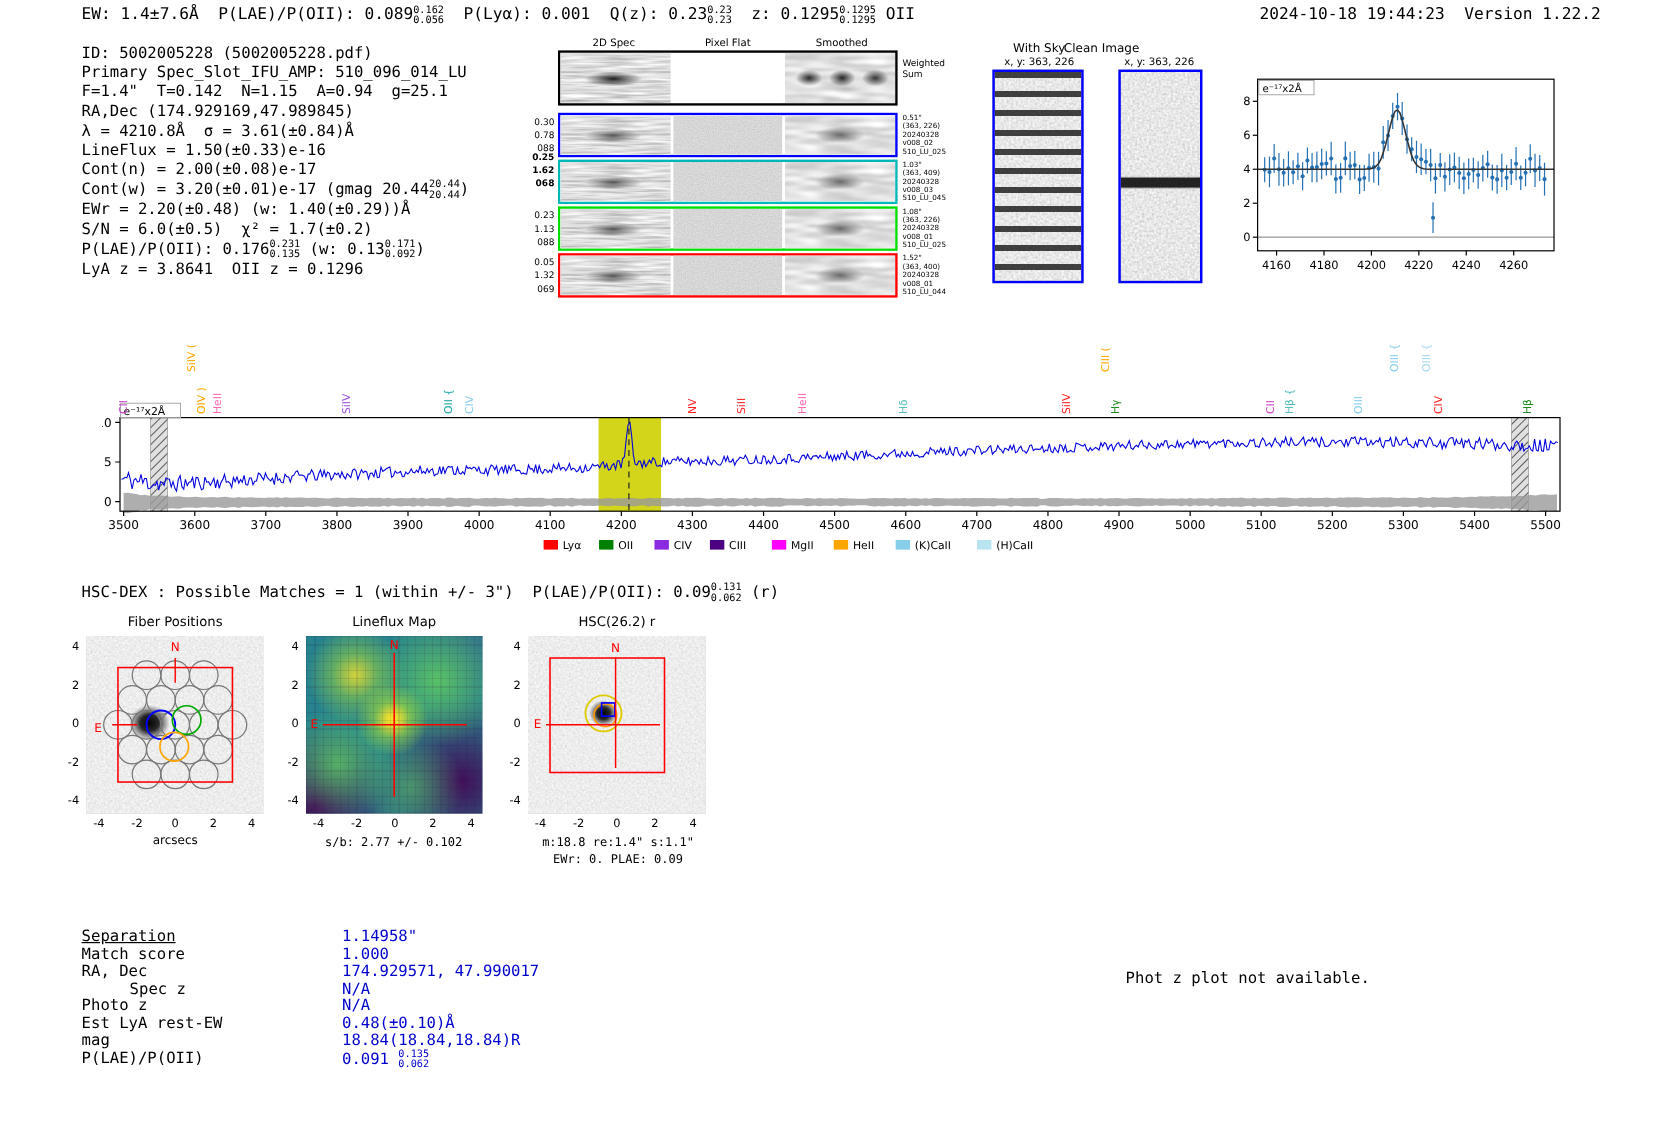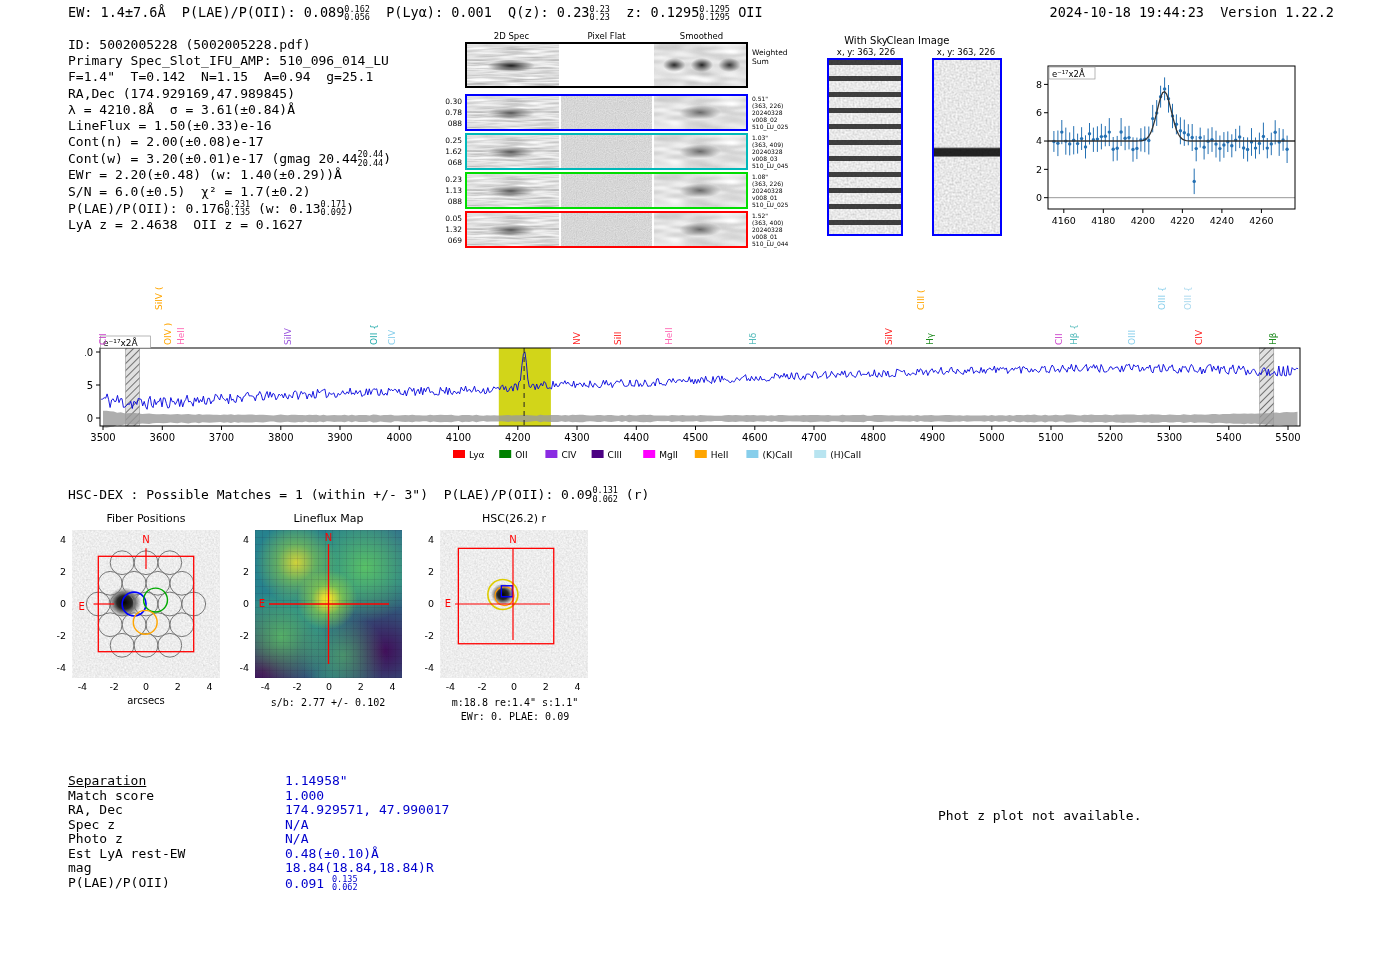--- a/index.html
+++ b/index.html
@@ -130,21 +130,21 @@
       <div class="info-line"><span>Primary Spec_Slot_IFU_AMP: 510_096_014_LU</span></div>
       <div class="info-line"><span>F=1.4"  T=0.142  N=1.15  A=0.94  g=25.1</span></div>
       <div class="info-line"><span>RA,Dec (174.929169,47.989845)</span></div>
       <div class="info-line"><span>λ = 4210.8Å  σ = 3.61(±0.84)Å</span></div>
       <div class="info-line"><span>LineFlux = 1.50(±0.33)e-16</span></div>
       <div class="info-line"><span>Cont(n) = 2.00(±0.08)e-17</span></div>
       <div class="info-line"><span>Cont(w) = 3.20(±0.01)e-17 (gmag 20.44</span><span class="frac"><span>20.44</span><span>20.44</span></span><span>)</span></div>
       <div class="info-line"><span>EWr = 2.20(±0.48) (w: 1.40(±0.29))Å</span></div>
       <div class="info-line"><span>S/N = 6.0(±0.5)  χ² = 1.7(±0.2)</span></div>
       <div class="info-line"><span>P(LAE)/P(OII): 0.176</span><span class="frac"><span>0.231</span><span>0.135</span></span><span> (w: 0.13</span><span class="frac"><span>0.171</span><span>0.092</span></span><span>)</span></div>
-      <div class="info-line"><span>LyA z = 2.4638  OII z = 0.1627</span></div>
+      <div class="info-line"><span>LyA z = 3.8641  OII z = 0.1296</span></div>
     </div>
 
   <div class="abs colhdr" style="left:465px;top:31px;width:93px">2D Spec</div>
   <div class="abs colhdr" style="left:560px;top:31px;width:93px">Pixel Flat</div>
   <div class="abs colhdr" style="left:655px;top:31px;width:93px">Smoothed</div>
   <div class="abs" id="spec2d-rows" style="left:465px;top:42px;width:283px;height:206px">
       <div class="strip" style="left: 0px; top: 0px; width: 283px; height: 46px; border: 2px solid rgb(0, 0, 0);">
         <div class="cell">
           <svg preserveAspectRatio="none">
             <rect width="100%" height="100%" filter="url(#gStreak)"></rect>
@@ -581,21 +581,21 @@
   <div class="abs cap10" style="left:425px;top:697px;width:180px">m:18.8 re:1.4" s:1.1"</div>
   <div class="abs cap10" style="left:425px;top:711px;width:180px">EWr: 0. PLAE: 0.09</div>
 
   <div class="abs" id="match-table" style="left:68px;top:773px;width:430px;height:125px">
       <div class="trow-label" style="top: 0px; text-decoration: underline;">Separation</div>
       <div class="trow-value" style="top: 0px;">1.14958"</div>
       <div class="trow-label" style="top: 14.55px;">Match score</div>
       <div class="trow-value" style="top: 14.55px;">1.000</div>
       <div class="trow-label" style="top: 29.1px;">RA, Dec</div>
       <div class="trow-value" style="top: 29.1px;">174.929571, 47.990017</div>
-      <div class="trow-label" style="top: 43.65px;">Spec z</div>
+      <div class="trow-label" style="top: 43.65px; margin-left: 40px;">Spec z</div>
       <div class="trow-value" style="top: 43.65px;">N/A</div>
       <div class="trow-label" style="top: 58.2px;">Photo z</div>
       <div class="trow-value" style="top: 58.2px;">N/A</div>
       <div class="trow-label" style="top: 72.75px;">Est LyA rest-EW</div>
       <div class="trow-value" style="top: 72.75px;">0.48(±0.10)Å</div>
       <div class="trow-label" style="top: 87.3px; text-align: center;">mag</div>
       <div class="trow-value" style="top: 87.3px;">18.84(18.84,18.84)R</div>
       <div class="trow-label" style="top: 101.85px;">P(LAE)/P(OII)</div>
       <div class="trow-value" style="top: 101.85px;"><span>0.091 </span><span class="frac"><span>0.135</span><span>0.062</span></span></div>
     </div>
@@ -611,21 +611,21 @@
       <div>0.78</div>
       <div>088</div>
     </div>
     <div class="rightlab" style="top: 95px;">
       <div>0.51"</div>
       <div>(363, 226)</div>
       <div>20240328</div>
       <div>v008_02</div>
       <div>510_LU_025</div>
     </div>
-    <div class="leftlab" style="top: 135px;">
+    <div class="leftlab" style="top: 125px; font-weight: bold;">
       <div>0.25</div>
       <div>1.62</div>
       <div>068</div>
     </div>
     <div class="rightlab" style="top: 134px;">
       <div>1.03"</div>
       <div>(363, 409)</div>
       <div>20240328</div>
       <div>v008_03</div>
       <div>510_LU_045</div>

